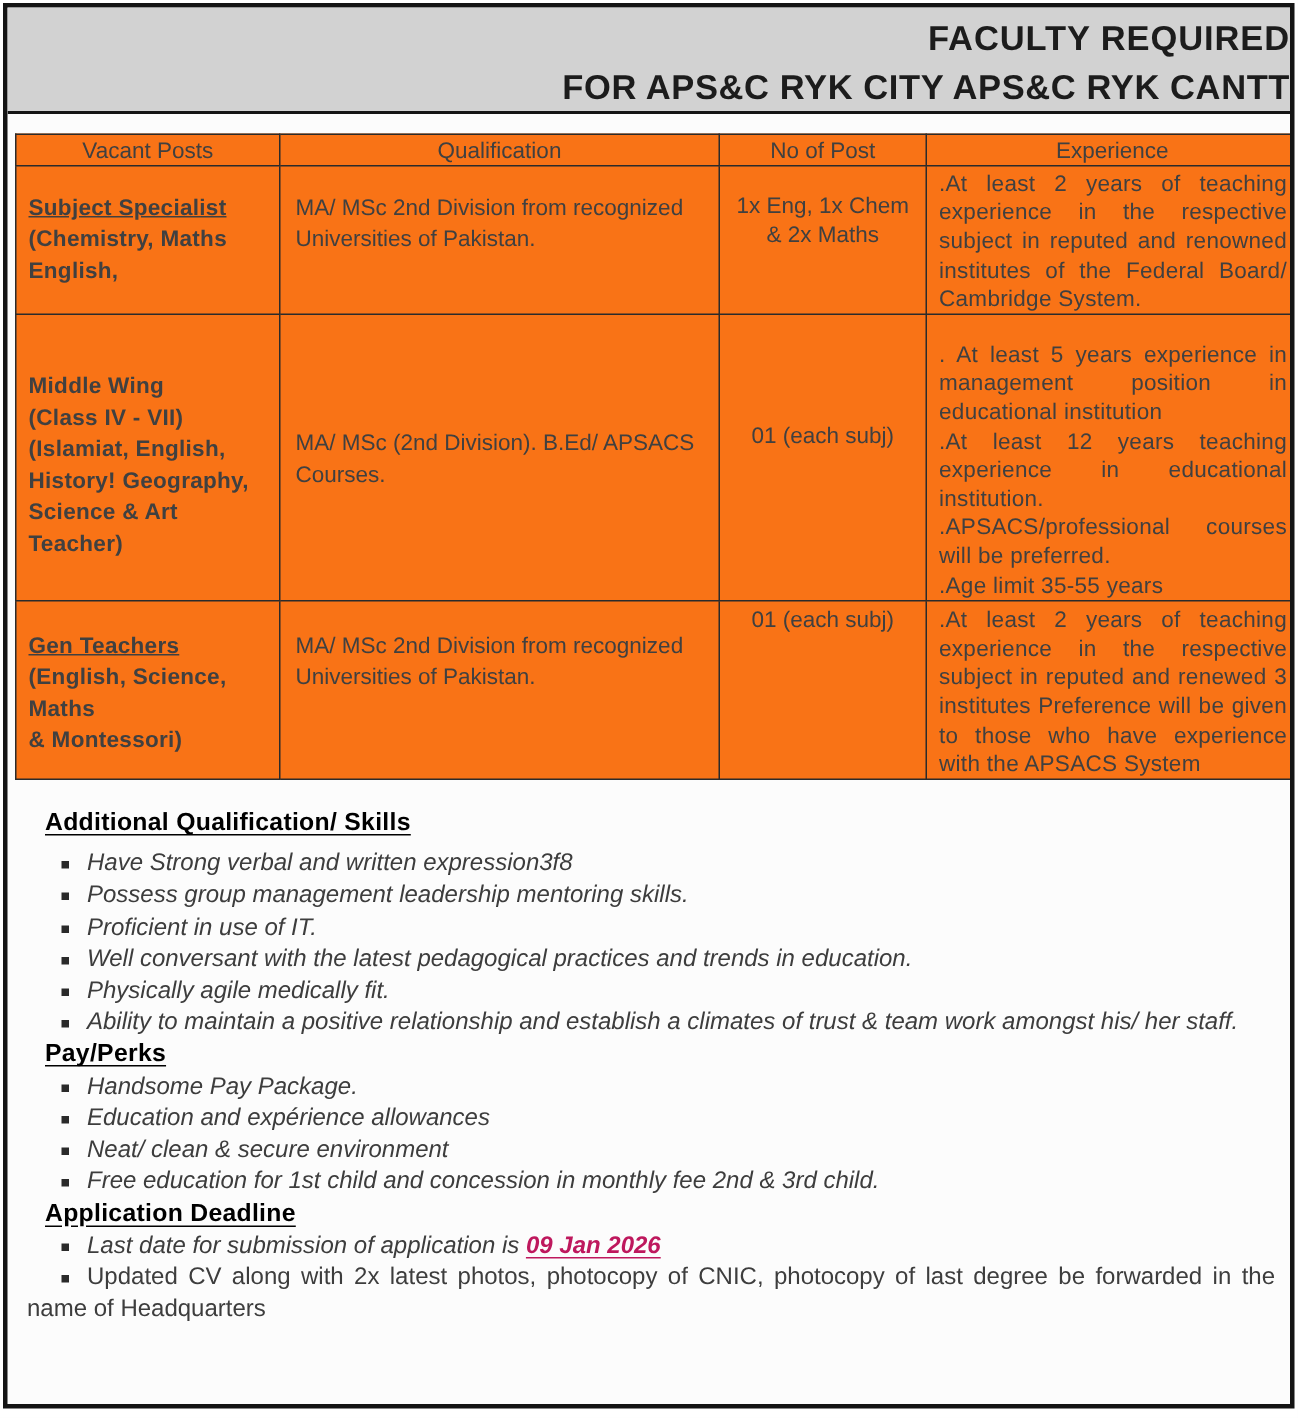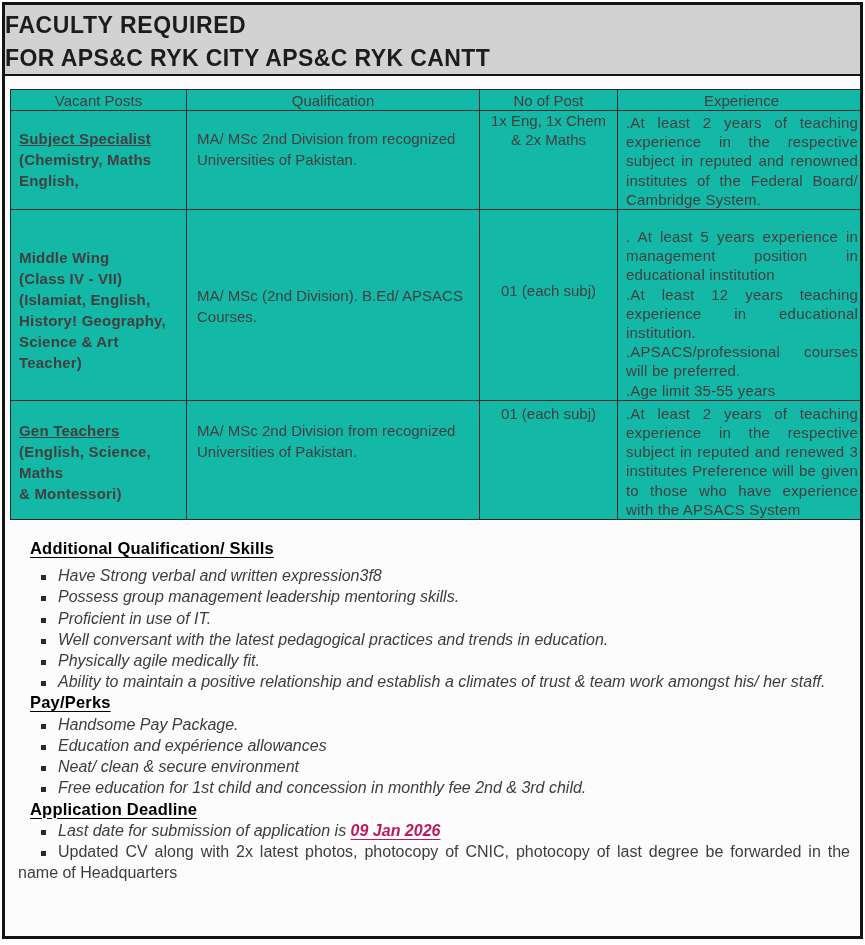--- a/index.html
+++ b/index.html
@@ -8,44 +8,44 @@
     font-family:"Liberation Sans", sans-serif;color:#3a3a3a;
     -webkit-font-smoothing:antialiased;
   }
   .ad{
     margin:2px;height:937px;box-sizing:border-box;
     border:3px solid #141414;background:#fcfcfc;overflow:hidden;
   }
   
   .hdr{
     height:69px;background:#d2d2d2;border-bottom:2px solid #141414;
-    text-align:left;color:#1c1c1c;
+    text-align:right;color:#1c1c1c;
   }
   .hdr .l1{font-size:23px;font-weight:bold;letter-spacing:.6px;padding-top:7px;}
   .hdr .l2{font-size:23px;font-weight:bold;letter-spacing:.4px;margin-top:6px;}
   
   table.jobs{
     border-collapse:collapse;table-layout:fixed;
-    margin:13px 5px 0 5px;width:855px;background:#14b8a6;
+    margin:13px 5px 0 5px;width:855px;background:#f97316;
   }
   table.jobs th, table.jobs td{
     border:1.5px solid #2b2b2b;vertical-align:top;box-sizing:border-box;
     font-size:15px;color:#404040;
   }
   table.jobs th{height:21px;font-weight:normal;text-align:center;padding:2px 0 1px;}
   col.c1{width:176px;} col.c2{width:293px;} col.c3{width:138px;} col.c4{width:248px;}
   tr.r1{height:95px;} tr.r2{height:171px;} tr.r3{height:113px;} tr.r4{height:43px;}
   .post{font-weight:bold;color:#2a2a2a;padding:0 4px 0 8px;line-height:21px;letter-spacing:.2px;}
   .post .u{text-decoration:underline;}
   .qual{padding:0 10px 0 10px;line-height:21px;}
   .nop{text-align:center;line-height:19px;padding:0 6px;}
   .exp{text-align:justify;line-height:19.2px;padding:1px 7px 0 8px;letter-spacing:.2px;}
   .exp div{text-align:justify;}
   
-  .r1 .post{padding-top:17px;} .r1 .qual{padding-top:17px;} .r1 .nop{} .r1 .exp{padding-top:2px;}
+  .r1 .post{padding-top:17px;} .r1 .qual{padding-top:17px;} .r1 .nop{padding-top:17px;} .r1 .exp{padding-top:2px;}
   .r2 .post{padding-top:37px;} .r2 .qual{padding-top:75px;} .r2 .nop{padding-top:71px;} .r2 .exp{padding-top:17px;}
   .r3 .post{padding-top:19px;} .r3 .qual{padding-top:19px;} .r3 .nop{padding-top:3px;}  .r3 .exp{padding-top:3px;}
   .r4 .post{padding-top:2px;}  .r4 .qual{padding-top:2px;line-height:20px;}  .r4 .nop{padding-top:2px;}  .r4 .exp{padding-top:2px;}
   .indent1{padding-left:4px;}
   
   .sections{padding:18px 8px 0 25px;font-size:16px;color:#3d3d3d;}
   .sec-h{
     font-size:16.5px;font-weight:bold;color:#000000;line-height:21.2px;
     text-decoration:underline;text-underline-offset:3px;letter-spacing:.2px;
   }

